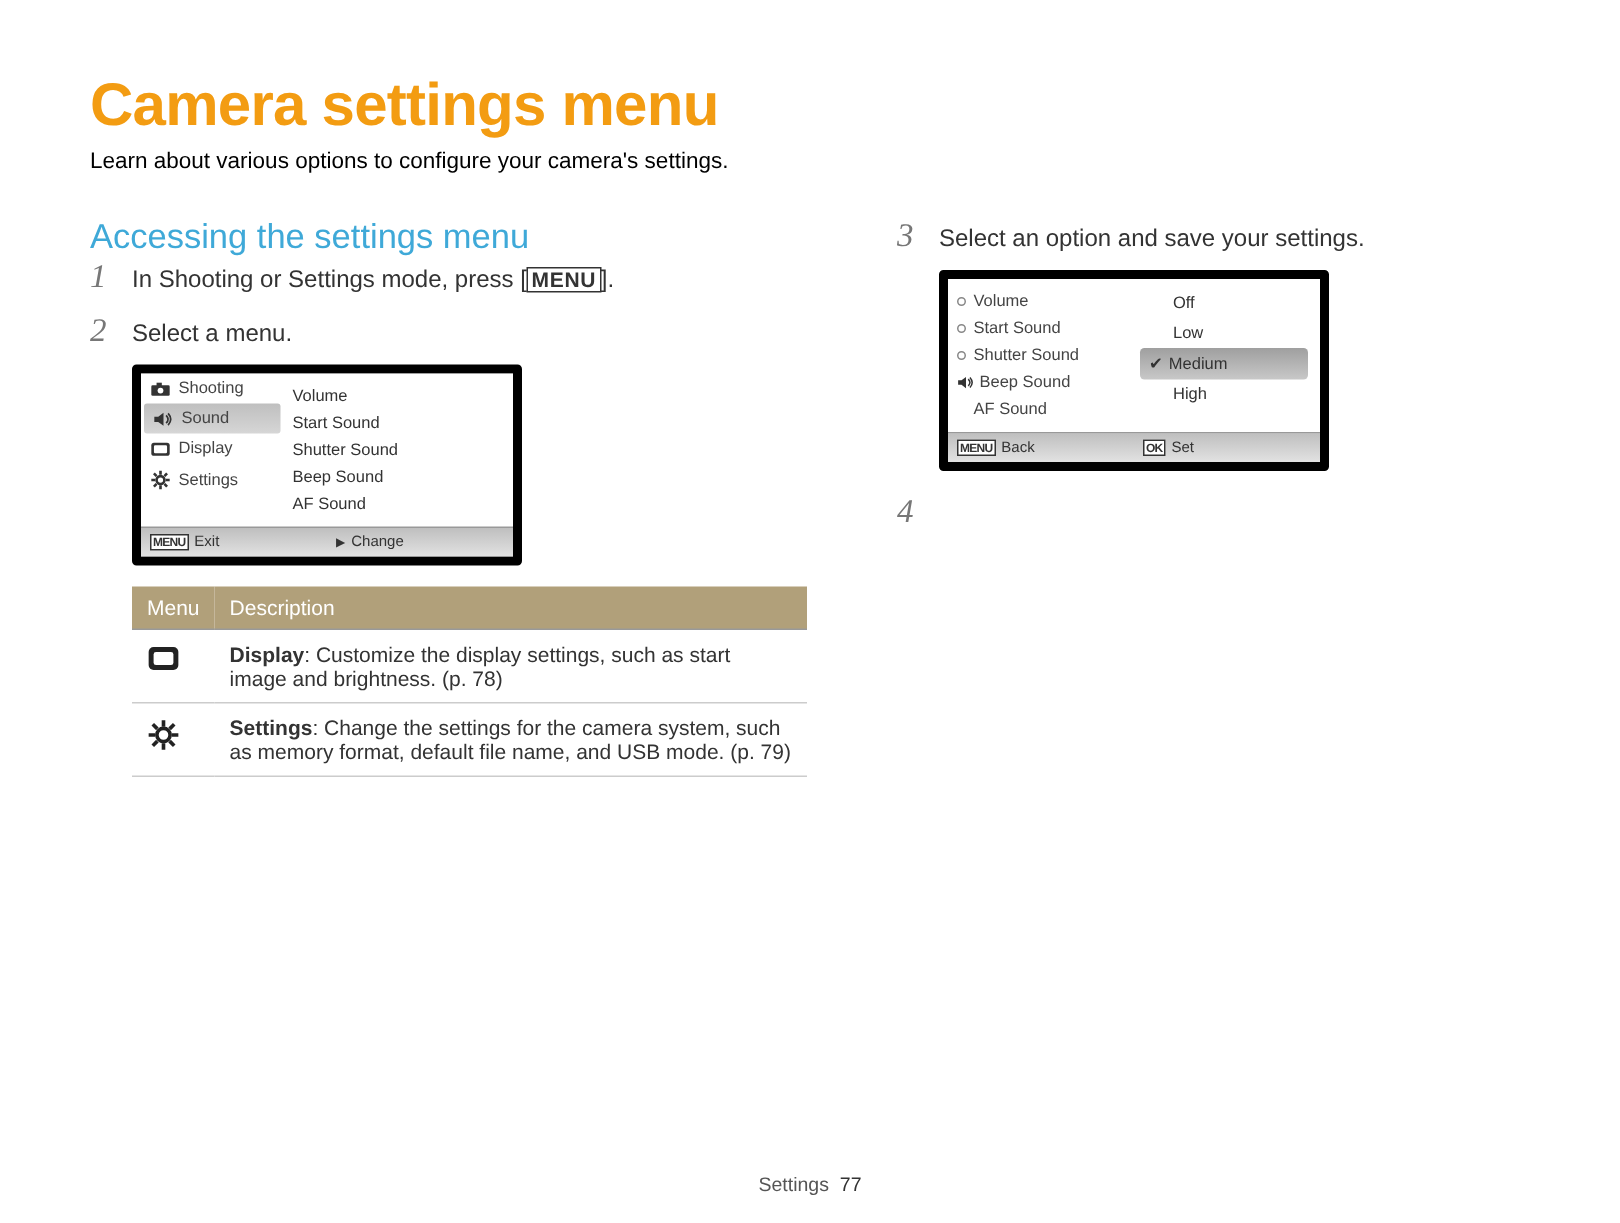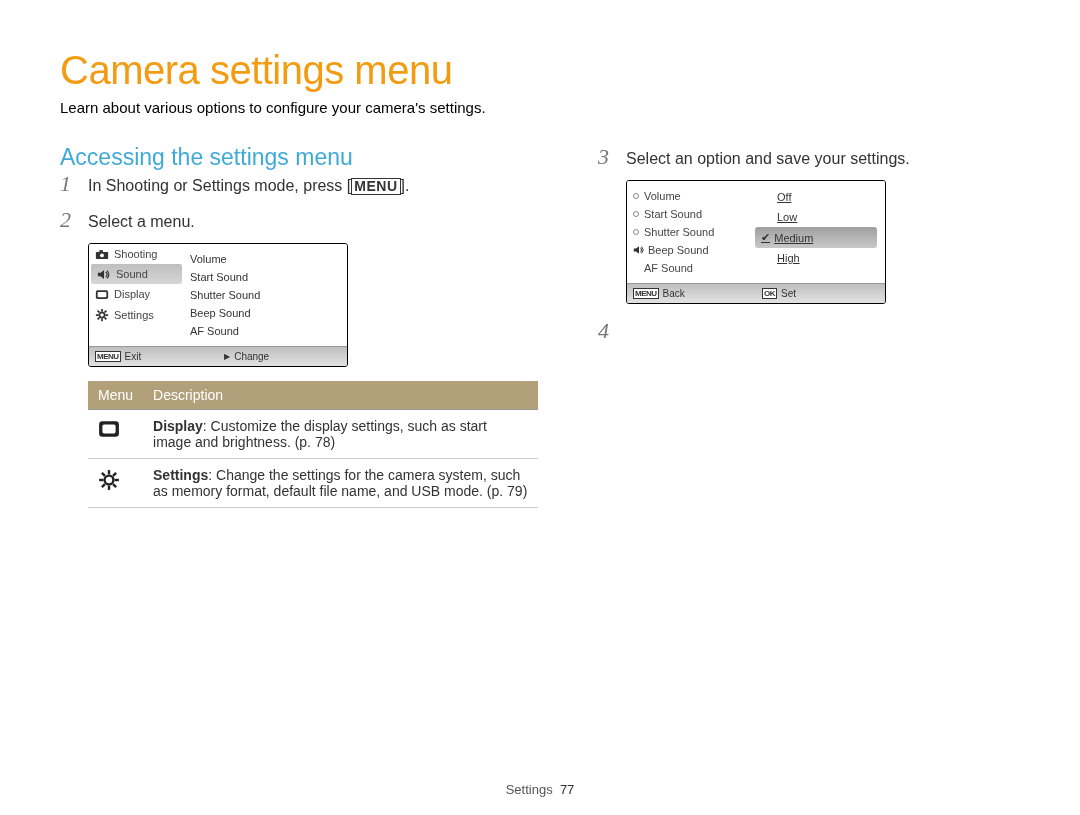--- a/index.html
+++ b/index.html
@@ -7,21 +7,21 @@
     width: 1080px;
     height: 815px;
     background: #fff;
     font-family: Arial, Helvetica, sans-serif;
     color: #333;
     position: relative;
     padding: 48px 60px 0 60px;
   }
   .page-title {
     font-size: 40px;
-    font-weight: 400;
+    font-weight: 700;
     color: #f39c12;
     letter-spacing: -0.5px;
     margin-bottom: 6px;
   }
   .page-subtitle {
     font-size: 15px;
     color: #000000;
     margin-bottom: 28px;
   }
   .columns {
@@ -54,21 +54,21 @@
     border:1px solid #333;
     font-weight:bold;
     font-size:14px;
     padding:0 2px;
     line-height:1.1;
     letter-spacing:0.5px;
   }
   
   .screen {
     width: 260px;
-    border: 1px solid #000000;
+    border: 6px solid #000000;
     border-radius: 3px;
     overflow: hidden;
     margin: 6px 0 14px 28px;
     background: #fff;
   }
   .screen-body {
     display: flex;
     background: #fff;
   }
   .screen-left {
@@ -124,21 +124,21 @@
     gap:4px;
     padding:4px 6px;
     font-size:11px;
     color:#333;
   }
   .screen2 .sr-option.selected {
     background: linear-gradient(#9f9f9f,#c8c8c8);
     border-radius:3px;
     margin:0 4px 0 0;
   }
-  .screen2 .screen-right{ padding:6px 4px 6px 0;text-decoration:underline;}
+  .screen2 .screen-right{ padding:6px 4px 6px 0;}
   .bullet { width:6px;height:6px;border:1px solid #888;border-radius:50%;display:inline-block;}
   .check{font-size:11px;}
   
   table.menu-desc {
     width: 450px;
     border-collapse: collapse;
     font-size: 14px;
     margin-left: 28px;
   }
   table.menu-desc th {

